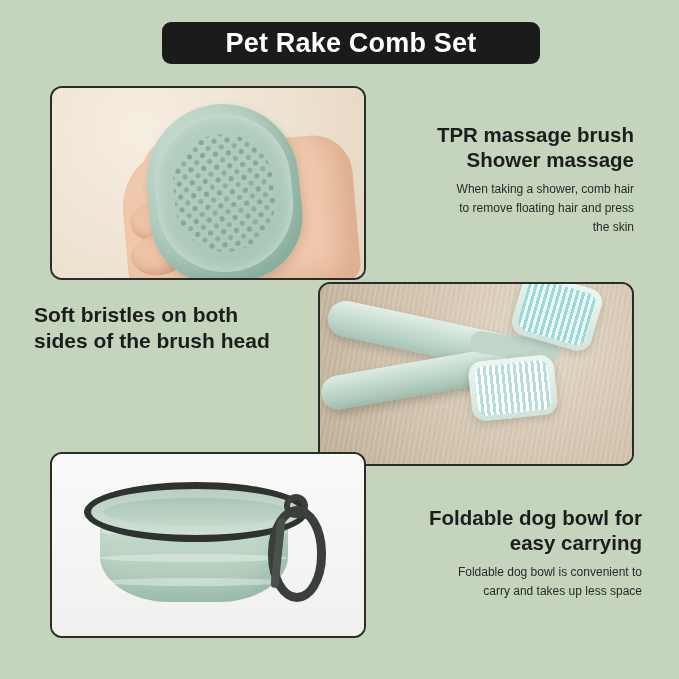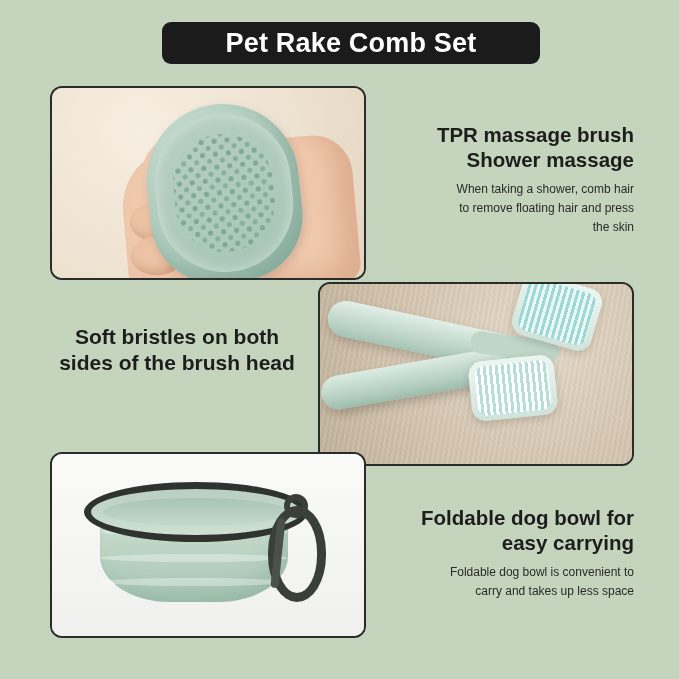--- a/index.html
+++ b/index.html
@@ -306,24 +306,24 @@
   }
   .txt .body {
     color: #2a2a2a;
     font-size: 12px;
     line-height: 19px;
     margin-top: 8px;
     white-space: pre-line;
   }
 
   #txt-brush { left: 382px; top: 122px; width: 252px; }
-  #txt-bristles { left: 34px; top: 324px; width: 286px; text-align: center; }
+  #txt-bristles { left: 34px; top: 302px; width: 286px; text-align: left; }
   #txt-bristles .head { font-size: 21px; line-height: 26px; }
   #txt-bristles .body { padding-left: 24px; }
-  #txt-bowl { left: 376px; top: 505px; width: 258px; }
+  #txt-bowl { left: 384px; top: 505px; width: 258px; }
 </style>
 </head>
 <body>
 
 <div class="page">
 
   <div class="title-wrap">
     <span class="title-text">Pet Rake Comb Set</span>
   </div>
 

